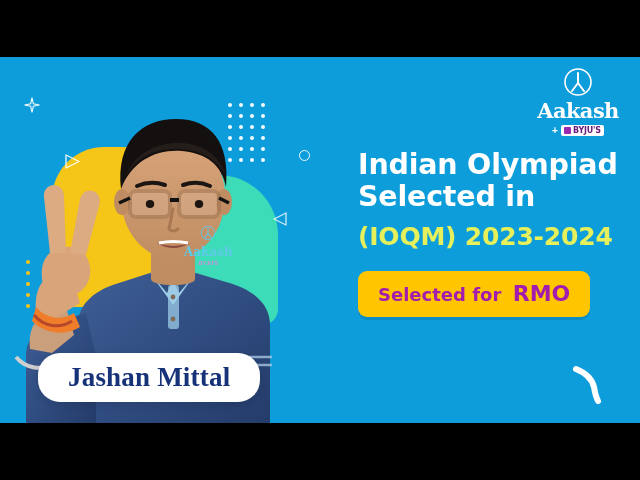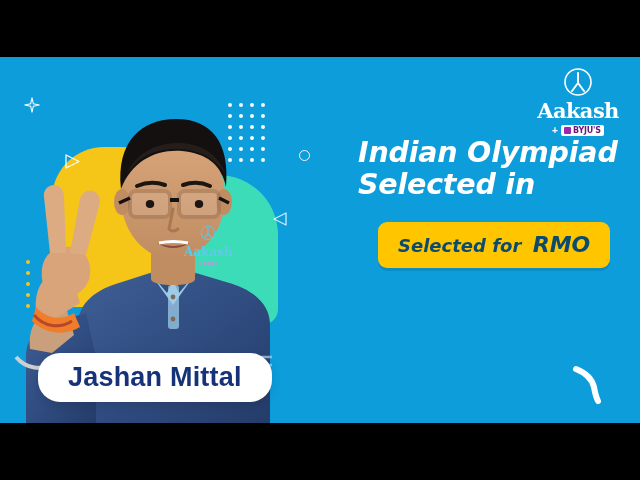--- a/index.html
+++ b/index.html
@@ -68,39 +68,38 @@
 
   
   .nameplate {
     position:absolute; left:38px; top:296px; z-index:20;
     background:#fff; border-radius:22px;
     padding:9px 30px;
     box-shadow:0 3px 10px rgba(0,0,0,.12);
   }
   .nameplate span {
     font-size:27px; font-weight:bold; color:#16337a; letter-spacing:.2px;
-    white-space:nowrap; font-family:Liberation Sans, sans-serif;text-align:center;
-  }
-
-  
-  .copy { position:absolute; left:358px; top:80px; width:266px; z-index:20;font-style:italic; }
+    white-space:nowrap; font-family:Liberation Serif, serif;text-align:center;
+  }
+
+  
+  .copy { position:absolute; left:358px; top:92px; width:266px; z-index:20; }
   .headline {
     color:#fff; font-size:28.5px; font-weight:bold; line-height:1.14;
     letter-spacing:-.2px; font-family:"DejaVu Sans", sans-serif;
   }
   .subhead {
     margin-top:8px; color:#e6f05a; font-size:25px; font-weight:bold;
     letter-spacing:-.2px; font-family:"DejaVu Sans", sans-serif;
   }
   .badge {
     display:inline-block; margin-top:20px;
-    background:#ffc600; color:#0c4a6e; border-radius:9px;
+    background:#ffc600; color:#a21caf; border-radius:9px;
     padding:10px 20px 11px 20px;
     box-shadow:0 3px 0 rgba(0,0,0,.10);
-    margin-left:20px;
   }
   .badge .b1 { font-size:18px; font-weight:bold; font-family:"DejaVu Sans", sans-serif; }
   .badge .b2 { font-size:22px; font-weight:bold; margin-left:7px; font-family:"DejaVu Sans", sans-serif; }
 
   
   .brand { position:absolute; right:14px; top:10px; z-index:20; text-align:center; width:96px; }
   .brand-mark { margin:0 auto; display:block; }
   .brand-word {
     display:block; margin-top:1px;
     color:#fff; font-size:21px; font-weight:bold; letter-spacing:-.6px;
@@ -270,20 +269,21 @@
       <div class="chest-sub">BYJU'S</div>
     </div>
 
     <div class="nameplate">
       <span>Jashan Mittal</span>
     </div>
 
     <div class="copy">
       <div class="headline">Indian Olympiad</div>
       <div class="headline">Selected in</div>
+      <div class="subhead">(IOQM) 2023-2024</div>
       <div class="badge">
         <span class="b1">Selected for</span>
         <span class="b2">RMO</span>
       </div>
     </div>
 
     <div class="brand">
       <svg class="brand-mark" width="30" height="30" viewBox="0 0 30 30">
         <circle cx="15" cy="15" r="13" fill="none" stroke="#ffffff" stroke-width="1.6"></circle>
         <path d="M15 6 L15 16 M15 16 L9 24 M15 16 L21 24" stroke="#ffffff" stroke-width="2" fill="none" stroke-linecap="round" stroke-linejoin="round"></path>

